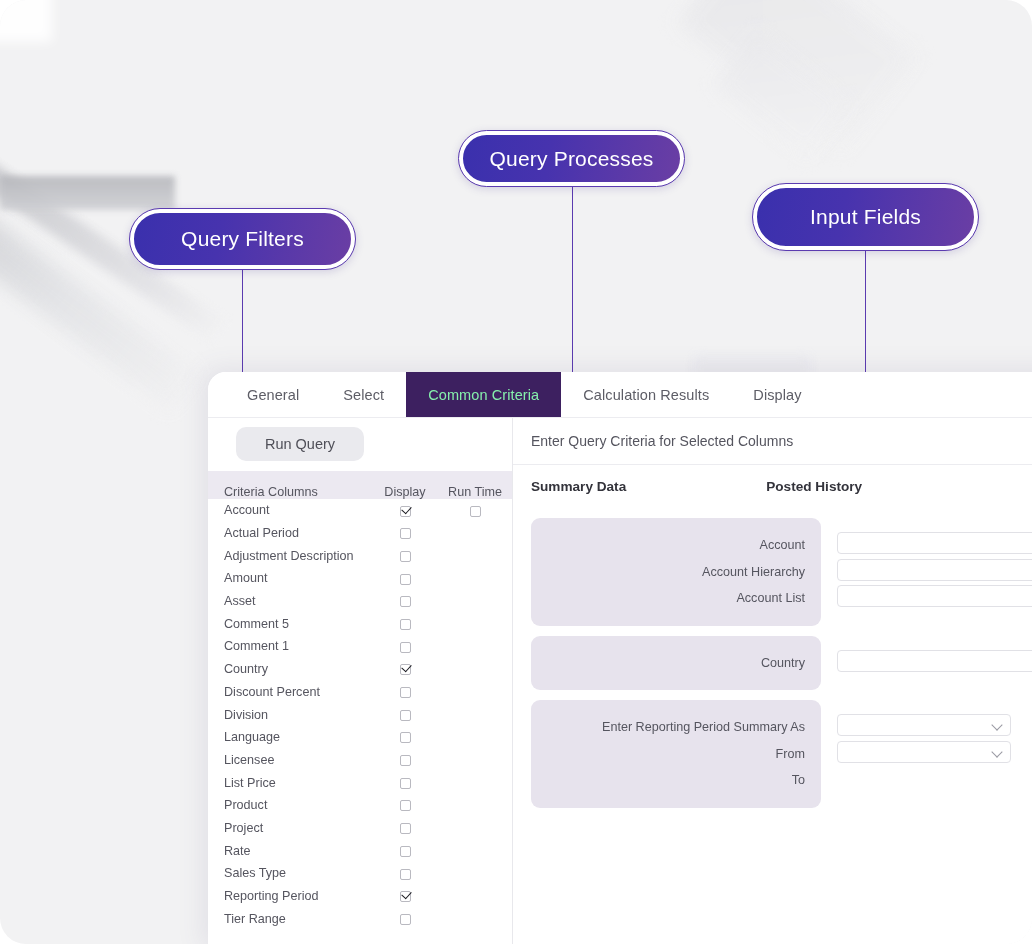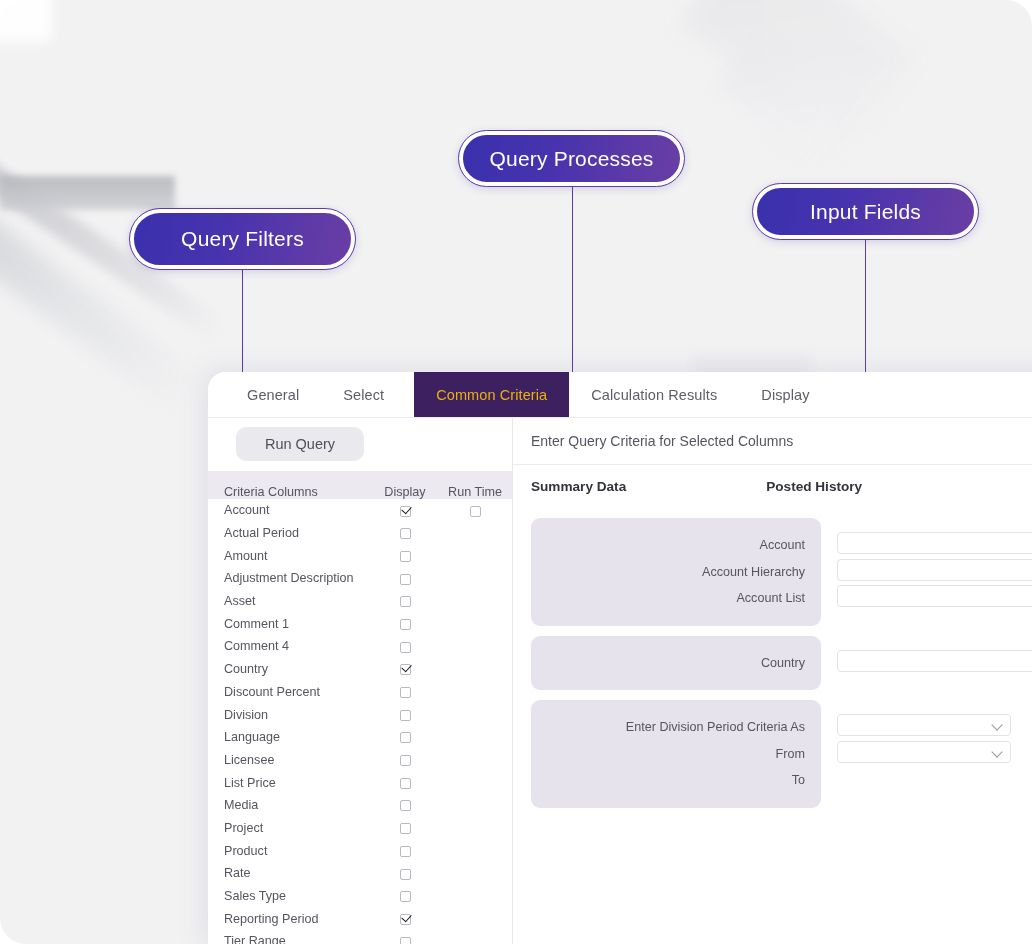--- a/index.html
+++ b/index.html
@@ -108,22 +108,21 @@
     display: flex;
     align-items: center;
     padding: 0 22px;
     font-size: 14.5px;
     color: #5d5d66;
     letter-spacing: .1px;
     white-space: nowrap;
   }
   .tab.active {
     background: #3d2060;
-    color: #eab308;
-    margin-left: 8px;
+    color: #86efac;
   }
 
   
   #win-body {
     display: flex;
     height: 534px;
   }
 
   
   #left-panel {
@@ -300,21 +299,21 @@
     border: 4px solid #ffffff;
     outline: 1.6px solid #5b3bb0;
     box-shadow: 0 2px 10px rgba(70,50,140,.22);
     font-size: 21px;
     letter-spacing: .2px;
     white-space: nowrap;
     cursor: pointer;
   }
   #badge-query-filters   { left: 130px; top: 209px; width: 225px; height: 60px; }
   #badge-query-processes { left: 459px; top: 131px; width: 225px; height: 55px; }
-  #badge-input-fields    { left: 753px; top: 184px; width: 225px; height: 55px; }
+  #badge-input-fields    { left: 753px; top: 184px; width: 225px; height: 66px; }
 
   .connector {
     position: absolute;
     width: 1.8px;
     background: #5b3bb0;
     pointer-events: none;
   }
   .connector .dot {
     position: absolute;
     left: -3.1px;
@@ -376,41 +375,41 @@
               <span class="col-name">Account</span>
               <span class="col-disp"><span class="cb checked"></span></span>
               <span class="col-run"><span class="cb"></span></span>
             </div>
             <div class="crit-row">
               <span class="col-name">Actual Period</span>
               <span class="col-disp"><span class="cb"></span></span>
               <span class="col-run"></span>
             </div>
             <div class="crit-row">
+              <span class="col-name">Adjustment Description</span>
+              <span class="col-disp"><span class="cb"></span></span>
+              <span class="col-run"></span>
+            </div>
+            <div class="crit-row">
               <span class="col-name">Amount</span>
               <span class="col-disp"><span class="cb"></span></span>
               <span class="col-run"></span>
             </div>
             <div class="crit-row">
-              <span class="col-name">Adjustment Description</span>
-              <span class="col-disp"><span class="cb"></span></span>
-              <span class="col-run"></span>
-            </div>
-            <div class="crit-row">
               <span class="col-name">Asset</span>
               <span class="col-disp"><span class="cb"></span></span>
               <span class="col-run"></span>
             </div>
             <div class="crit-row">
+              <span class="col-name">Comment 5</span>
+              <span class="col-disp"><span class="cb"></span></span>
+              <span class="col-run"></span>
+            </div>
+            <div class="crit-row">
               <span class="col-name">Comment 1</span>
-              <span class="col-disp"><span class="cb"></span></span>
-              <span class="col-run"></span>
-            </div>
-            <div class="crit-row">
-              <span class="col-name">Comment 4</span>
               <span class="col-disp"><span class="cb"></span></span>
               <span class="col-run"></span>
             </div>
             <div class="crit-row">
               <span class="col-name">Country</span>
               <span class="col-disp"><span class="cb checked"></span></span>
               <span class="col-run"></span>
             </div>
             <div class="crit-row">
               <span class="col-name">Discount Percent</span>
@@ -431,31 +430,26 @@
               <span class="col-name">Licensee</span>
               <span class="col-disp"><span class="cb"></span></span>
               <span class="col-run"></span>
             </div>
             <div class="crit-row">
               <span class="col-name">List Price</span>
               <span class="col-disp"><span class="cb"></span></span>
               <span class="col-run"></span>
             </div>
             <div class="crit-row">
-              <span class="col-name">Media</span>
+              <span class="col-name">Product</span>
               <span class="col-disp"><span class="cb"></span></span>
               <span class="col-run"></span>
             </div>
             <div class="crit-row">
               <span class="col-name">Project</span>
-              <span class="col-disp"><span class="cb"></span></span>
-              <span class="col-run"></span>
-            </div>
-            <div class="crit-row">
-              <span class="col-name">Product</span>
               <span class="col-disp"><span class="cb"></span></span>
               <span class="col-run"></span>
             </div>
             <div class="crit-row">
               <span class="col-name">Rate</span>
               <span class="col-disp"><span class="cb"></span></span>
               <span class="col-run"></span>
             </div>
             <div class="crit-row">
               <span class="col-name">Sales Type</span>
@@ -497,21 +491,21 @@
             <div class="fieldgroup" style="margin-top: 10px;">
               <div class="labels-box">
                 <div class="flabel">Country</div>
               </div>
               <div class="inputs-box">
                 <input type="text" class="ftext" style="">
               </div>
             </div>
             <div class="fieldgroup" style="margin-top: 10px;">
               <div class="labels-box">
-                <div class="flabel">Enter Division Period Criteria As</div>
+                <div class="flabel">Enter Reporting Period Summary As</div>
                 <div class="flabel">From</div>
                 <div class="flabel">To</div>
               </div>
               <div class="inputs-box">
                 <div class="fselect">
                   <span class="chev"></span>
                 </div>
                 <div class="fselect">
                   <span class="chev"></span>
                 </div>

